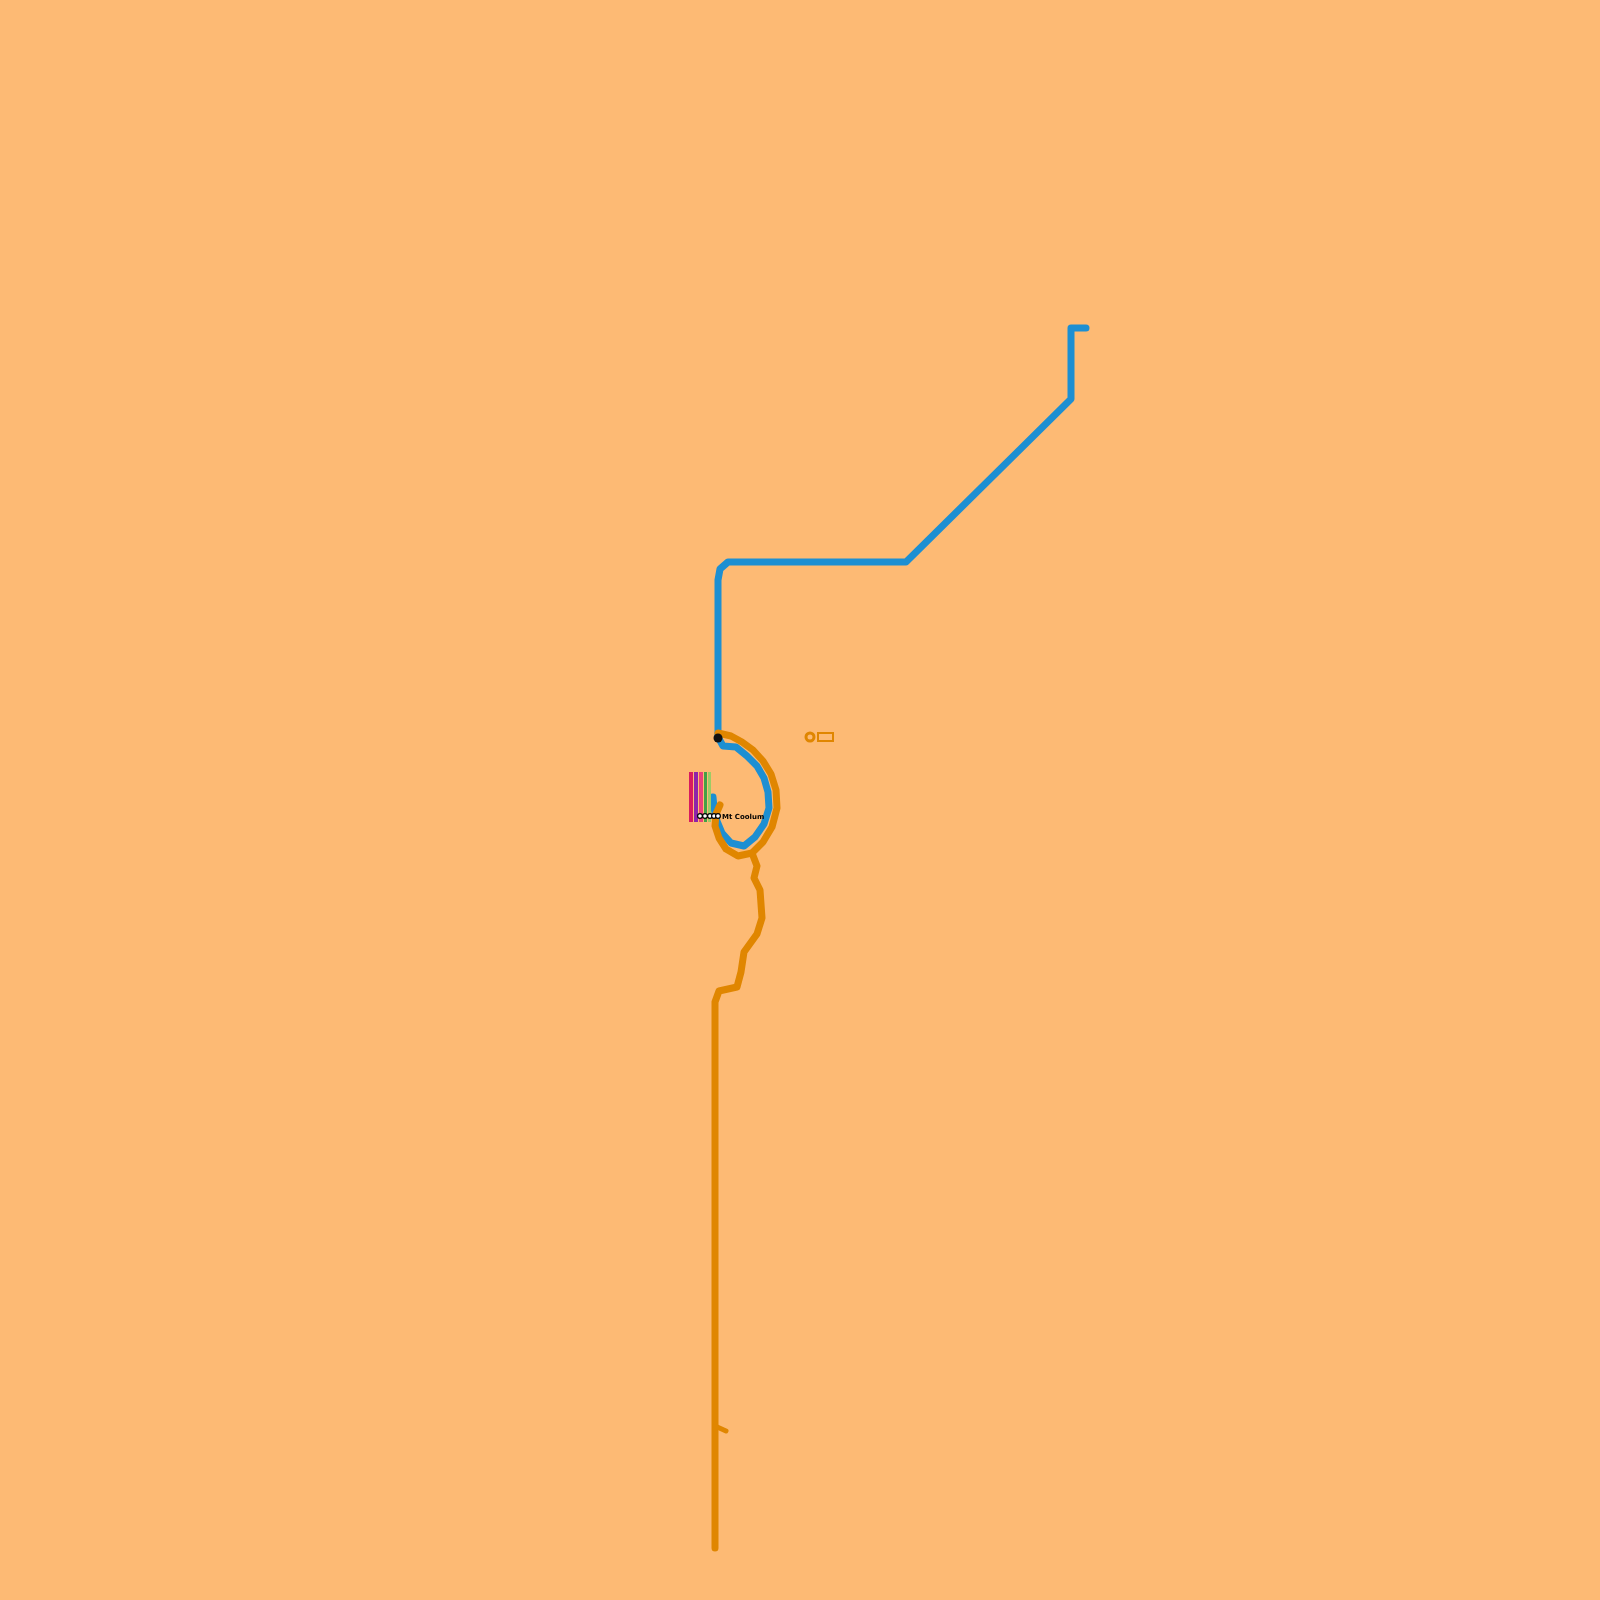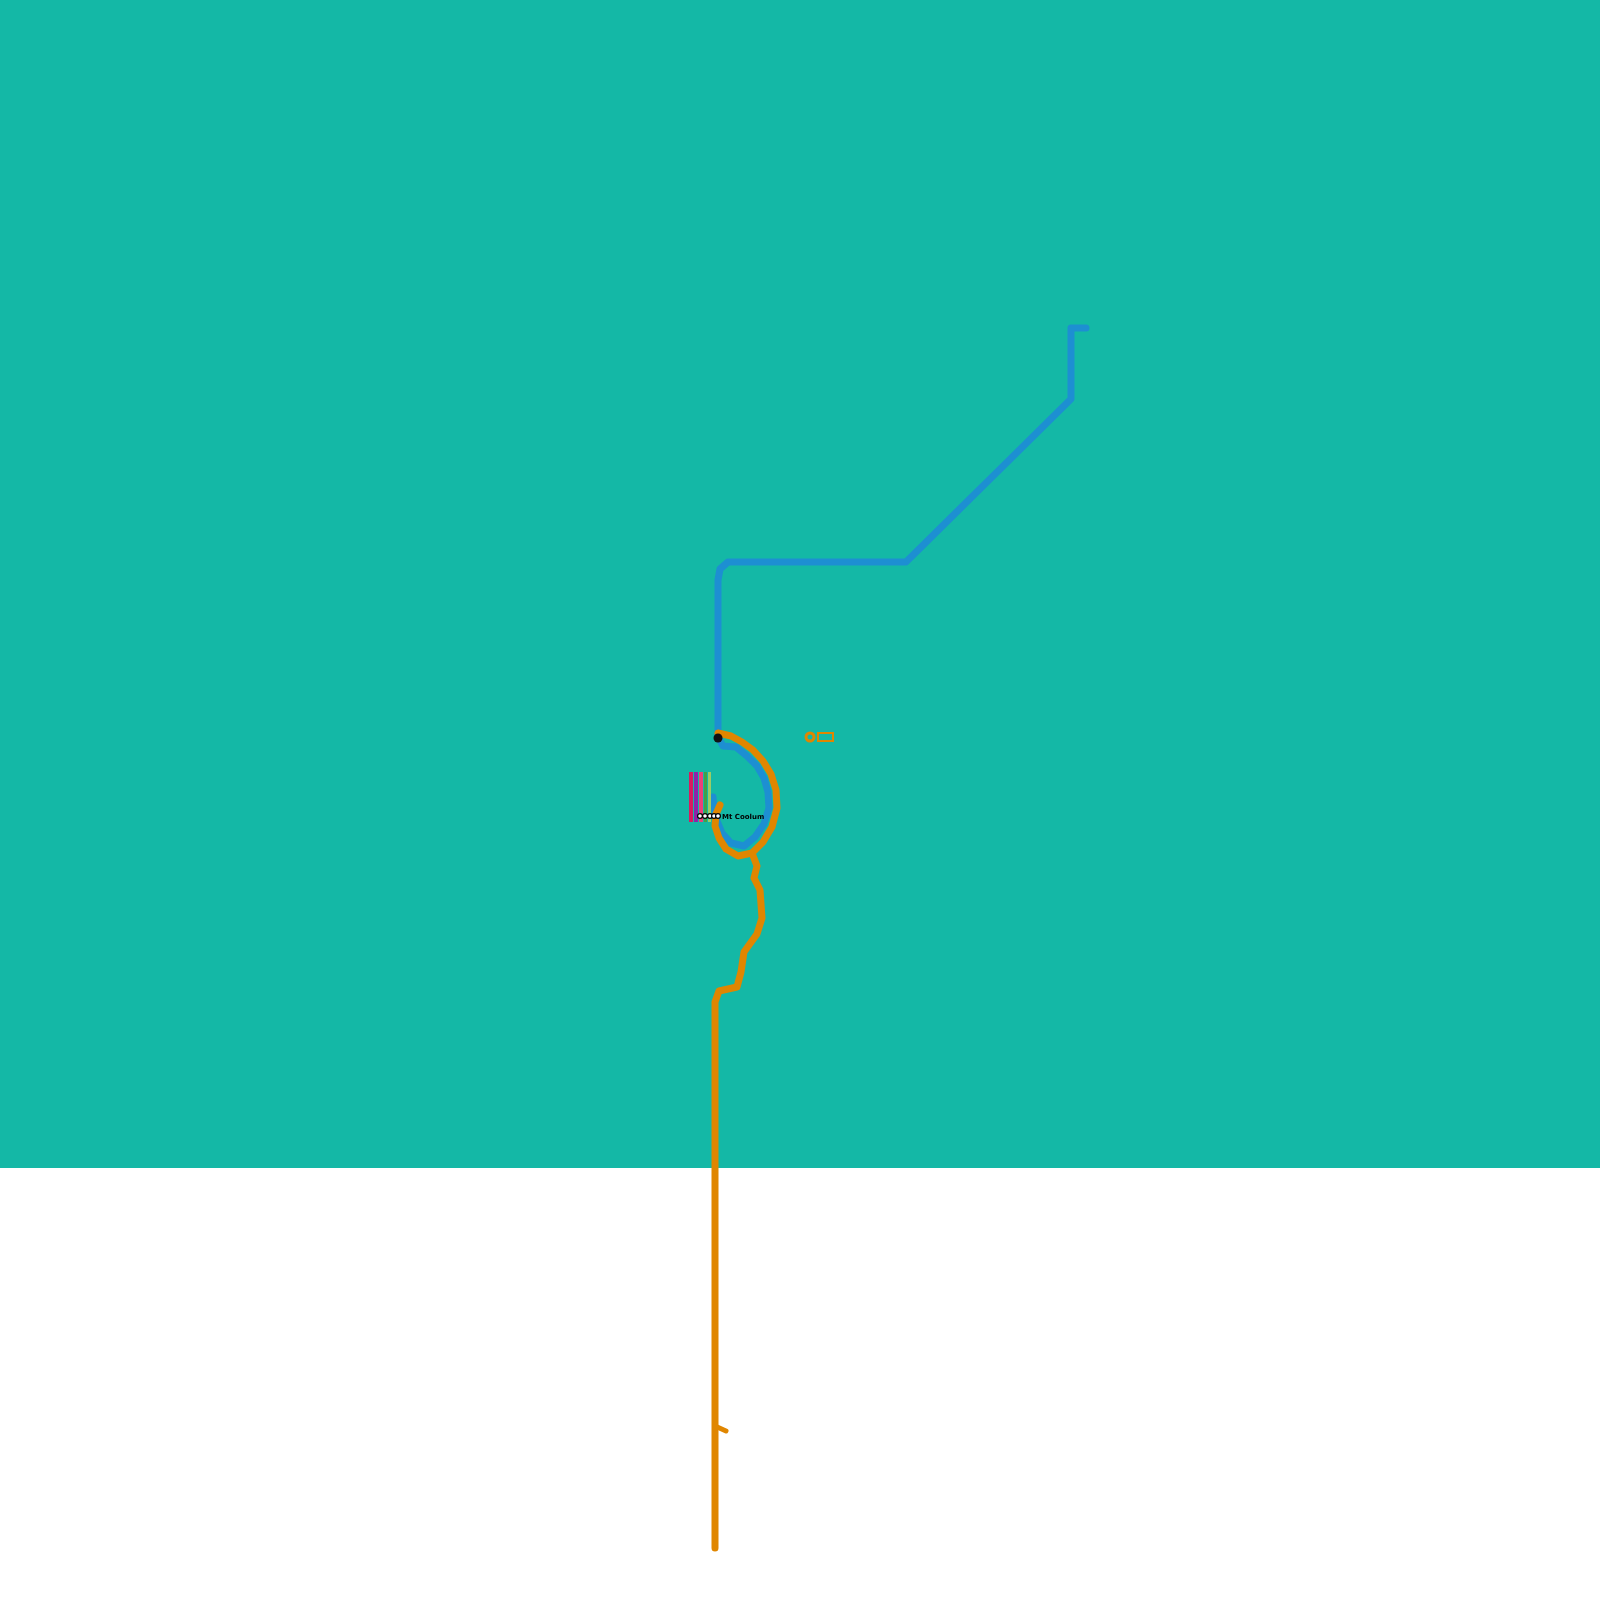--- a/index.html
+++ b/index.html
@@ -7,22 +7,22 @@
     padding: 0;
     width: 1600px;
     height: 1600px;
     background: #ffffff;
     font-family: "DejaVu Sans", sans-serif;
     overflow: hidden;
   }
   .map-wrap {
     position: relative;
     width: 1600px;
-    height: 1168px;
-    background: #14b8a6;
+    height: 1600px;
+    background: #fdba74;
   }
   svg {
     display: block;
   }
   .station-label {
     font-family: "DejaVu Sans", sans-serif;
     font-size: 7px;
     font-weight: bold;
     fill: #000000;
   }

